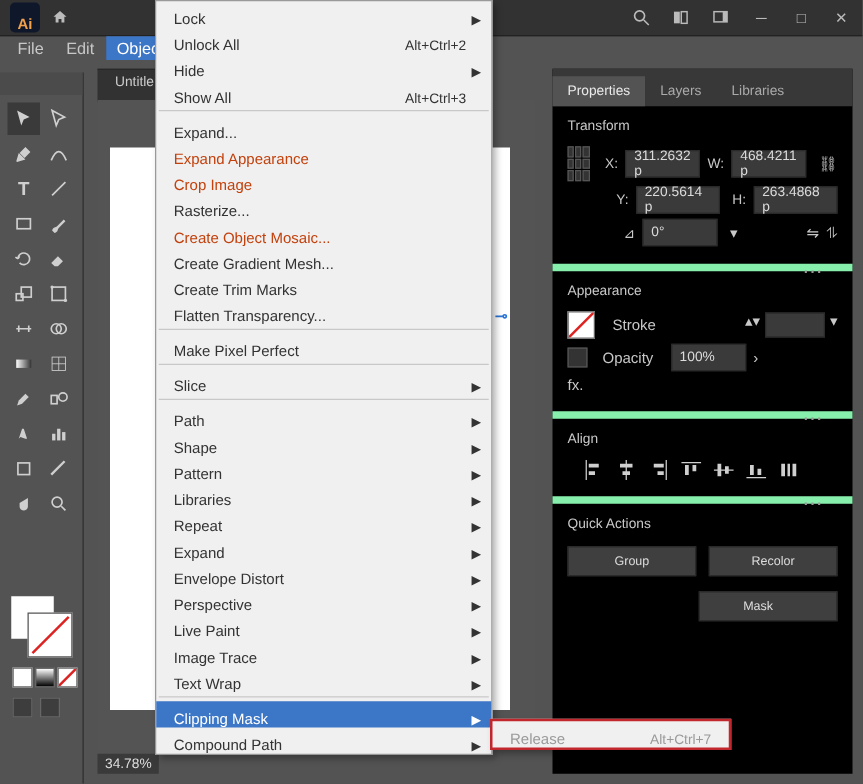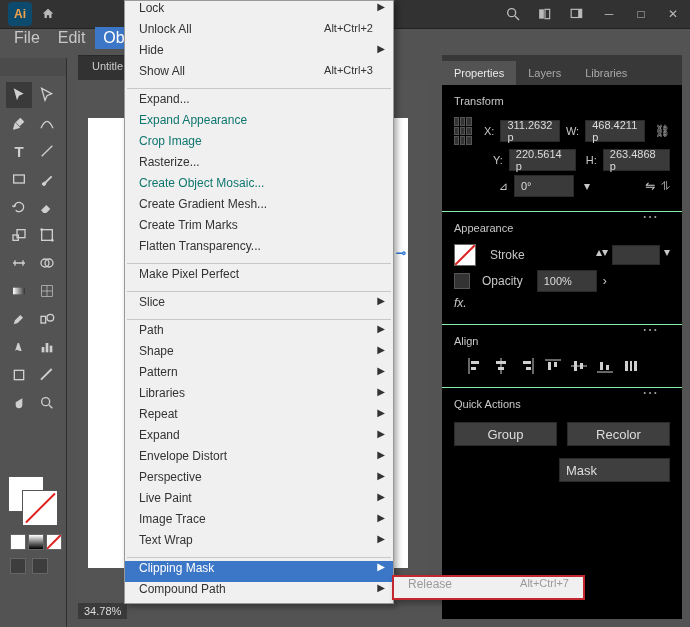--- a/index.html
+++ b/index.html
@@ -1,69 +1,69 @@
 <!DOCTYPE html>
 <html><head>
 <meta charset="utf-8">
 <style>
 html,body{margin:0;padding:0;width:690px;height:627px;background:#535353;font-family:"Segoe UI","Helvetica Neue",Arial,sans-serif;font-size:12px;color:#c8c8c8;overflow:hidden;position:relative}
 .topbar{position:absolute;left:0;top:0;width:100%;height:28px;background:#323232;display:flex;align-items:center;border-bottom:1px solid #222}
-.app-logo{width:24px;height:24px;margin:0 8px;background:#0c4a6e;display:flex;align-items:center;justify-content:center;border-radius:4px}
+.app-logo{width:24px;height:24px;margin:0 8px;background:#0f172a;display:flex;align-items:flex-end;justify-content:center;border-radius:4px}
 .home-icn{width:16px;height:14px;color:#bbb;margin-right:18px}
 .top-right{position:absolute;right:8px;top:0;height:28px;display:flex;align-items:center;gap:14px}
 .top-right .wbtn{width:18px;height:16px;display:flex;align-items:center;justify-content:center;color:#bbb}
 .menubar{position:absolute;left:0;top:28px;height:20px;display:flex;align-items:center;gap:2px;padding-left:6px}
-.menubar span{padding:2px 8px;color:#c8c8c8;font-size:16px}
+.menubar span{padding:2px 8px;color:#c8c8c8;font-size:13px}
 .menubar span.active{background:#3c76c6;color:#fff}
 .tool-col{position:absolute;left:0;top:58px;width:66px;bottom:0;background:#535353;border-right:1px solid #2f2f2f}
 .tool-drag{position:absolute;left:0;top:0;width:100%;height:18px;background:#4b4b4b}
 .tool-grid{position:absolute;left:6px;top:24px;display:grid;grid-template-columns:26px 26px;gap:2px}
 .tool{width:26px;height:26px;display:flex;align-items:center;justify-content:center;color:#cfcfcf}
 .tool.sel{background:#3a3a3a}
 .swatch-wrap{position:absolute;left:8px;top:418px;width:50px;height:50px}
 .sw-fill{position:absolute;left:0;top:0;width:34px;height:34px;background:#fff;border:1px solid #555}
 .sw-stroke{position:absolute;right:0;bottom:0;width:34px;height:34px;background:#fff;border:1px solid #555;display:flex;align-items:center;justify-content:center}
 .sw-stroke::after{content:"";position:absolute;width:120%;height:2px;background:#d22;transform:rotate(-45deg)}
 .mini-sw{position:absolute;left:10px;top:476px;display:flex;gap:2px}
 .mini-sw div{width:14px;height:14px;border:1px solid #666}
 .mbox{position:absolute;left:10px;top:500px;display:flex;gap:6px}
 .mbox div{width:14px;height:14px;background:#3d3d3d;border:1px solid #666}
 .doc-tab{position:absolute;left:78px;top:55px;height:22px;background:#323232;padding:4px 14px 0;color:#ccc;font-size:11px;border-top:1px solid #282828}
 .canvas{position:absolute;left:78px;top:80px;width:350px;height:520px;background:#545454}
 .artboard{position:absolute;left:10px;top:38px;width:320px;height:450px;background:#fff}
 .anchor{position:absolute;right:2px;top:128px;color:#2b74d6;font-size:12px;font-weight:bold}
 .zoom{position:absolute;left:78px;top:603px;color:#ddd;font-size:11px;padding:2px 6px;background:#3a3a3a}
 .menu{position:absolute;left:124px;top:0;width:268px;background:#f0f0f0;border:1px solid #999;color:#333;font-size:12px;box-shadow:3px 3px 6px rgba(0,0,0,.35);z-index:50}
-.mi{height:21px;display:flex;align-items:flex-start;padding:0 14px;position:relative}
-.mi.dis{color:#0f766e}
+.mi{height:21px;display:flex;align-items:flex-end;padding:0 14px;position:relative}
+.mi.dis{color:#c2410c}
 .mi.hi{background:#3c76c6;color:#fff}
 .mi .arr{position:absolute;right:8px;font-size:10px}
 .mi .sc{position:absolute;right:20px;font-size:11px}
 .sep{height:1px;background:#c8c8c8;margin:3px 2px}
 .submenu{position:absolute;left:392px;top:575px;width:189px;background:#f0f0f0;border:2px solid #c1272d;color:#333;z-index:60;box-shadow:3px 3px 6px rgba(0,0,0,.35)}
 .submenu .mi .sc{right:14px}
 .submenu .mi.dis{color:#9a9a9a}
 .panel{position:absolute;right:8px;top:55px;width:240px;bottom:8px;background:#000000}
 .ptabs{height:30px;background:#383838;display:flex;align-items:flex-end}
 .ptab{padding:6px 12px;font-size:11px;color:#aaa}
 .ptab.on{background:#535353;color:#eaeaea}
 .psec-title{font-size:11px;color:#c8c8c8;padding:10px 12px 6px}
-.psec{padding:0 12px 10px;border-bottom:1px solid #86efac}
+.psec{padding:0 12px 10px;border-bottom:6px solid #86efac}
 .row{display:flex;align-items:center;gap:6px;margin:4px 0}
 .lbl{width:20px;text-align:right;font-size:11px;color:#c8c8c8}
 .fld{width:72px;height:20px;background:#3a3a3a;border:1px solid #2a2a2a;padding:0 6px;font-size:11px;display:flex;align-items:center;color:#dcdcdc}
 .anchor-grid{width:28px;height:28px;display:grid;grid-template-columns:repeat(3,1fr);grid-template-rows:repeat(3,1fr);gap:1px;margin-right:4px}
 .anchor-grid div{background:#333;border:1px solid #555}
 .moreicn{float:right;margin:6px 10px 0 0;color:#999;font-size:16px;letter-spacing:2px}
 .swatch-s{width:20px;height:20px;background:#fff;border:1px solid #666;margin-right:8px}
 .swatch-s.slash::after{content:"";display:block;width:140%;height:2px;background:#d22;transform:rotate(-45deg);position:relative;top:9px;left:-4px}
 .swatch-s.slash{position:relative;overflow:hidden}
 .dd{width:46px;height:18px;background:#3a3a3a;border:1px solid #2a2a2a;display:flex;align-items:center;justify-content:center}
 .qa{display:flex;gap:10px;padding:6px 12px}
-.qa button{flex:1;height:24px;background:#3f3f3f;border:1px solid #2a2a2a;color:#ddd;font-size:13px}
+.qa button{flex:1;height:24px;background:#3f3f3f;border:1px solid #2a2a2a;color:#ddd;font-size:10px}
 .ck{width:14px;height:14px;background:#333;border:1px solid #555;display:inline-block;margin-right:6px}
 .align-row{display:flex;gap:8px;padding:4px 12px 2px}
 .aicon{width:18px;height:18px;color:#cfcfcf;display:flex;align-items:center;justify-content:center}
 svg{display:block}
 </style>
 </head>
 <body>
 
 <div class="topbar">
   <div class="app-logo">
@@ -436,21 +436,21 @@
           <span>▾</span>
         </span>
     </div>
     <div class="row">
         <span class="ck"></span>
         <span>Opacity</span>
       <div class="fld" style="width:46px;margin-left:8px">100%</div>
         <span>›</span>
     </div>
     <div class="row">
-        <span style="font-style:italic">fx.</span>
+        <span style="">fx.</span>
       </div>
     <div style="text-align:right" class="moreicn">⋯</div>
   </div>
 
   <div class="psec">
     <div class="psec-title" style="padding-left:0">Align</div>
     <div class="align-row">
       <div class="aicon">
           <svg width="16" height="16" viewBox="0 0 16 16">
             <line x1="2" y1="0" x2="2" y2="16" stroke="currentColor"></line>
@@ -505,16 +505,16 @@
   </div>
 
   <div>
     <div class="psec-title">Quick Actions</div>
     <div class="qa">
       <button>Group</button>
       <button>Recolor</button>
     </div>
     <div class="qa">
         <button style="visibility:hidden">x</button>
-        <button style="text-align:left;padding-right:22px">Mask</button>
+        <button style="text-align:center;padding-right:22px">Mask</button>
       </div>
   </div>
 </div>
 
 </body></html>

